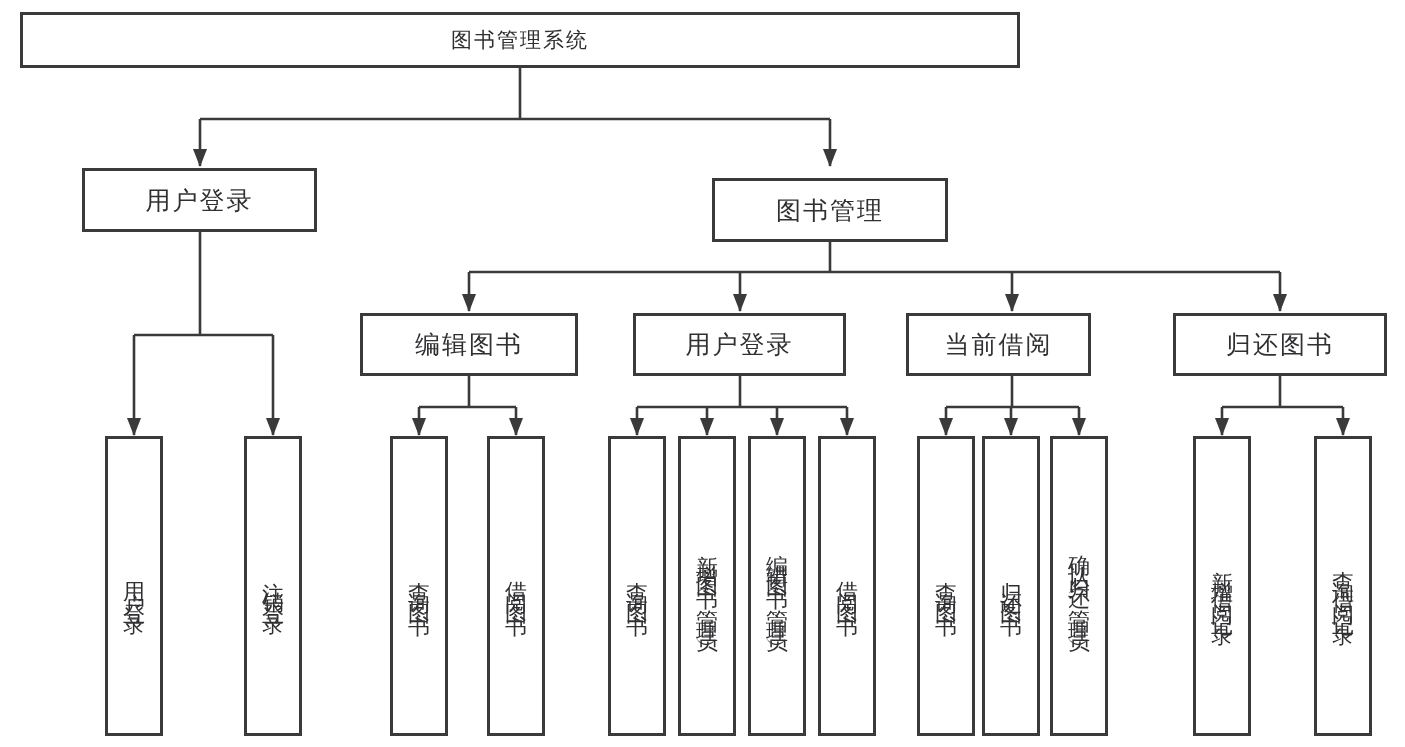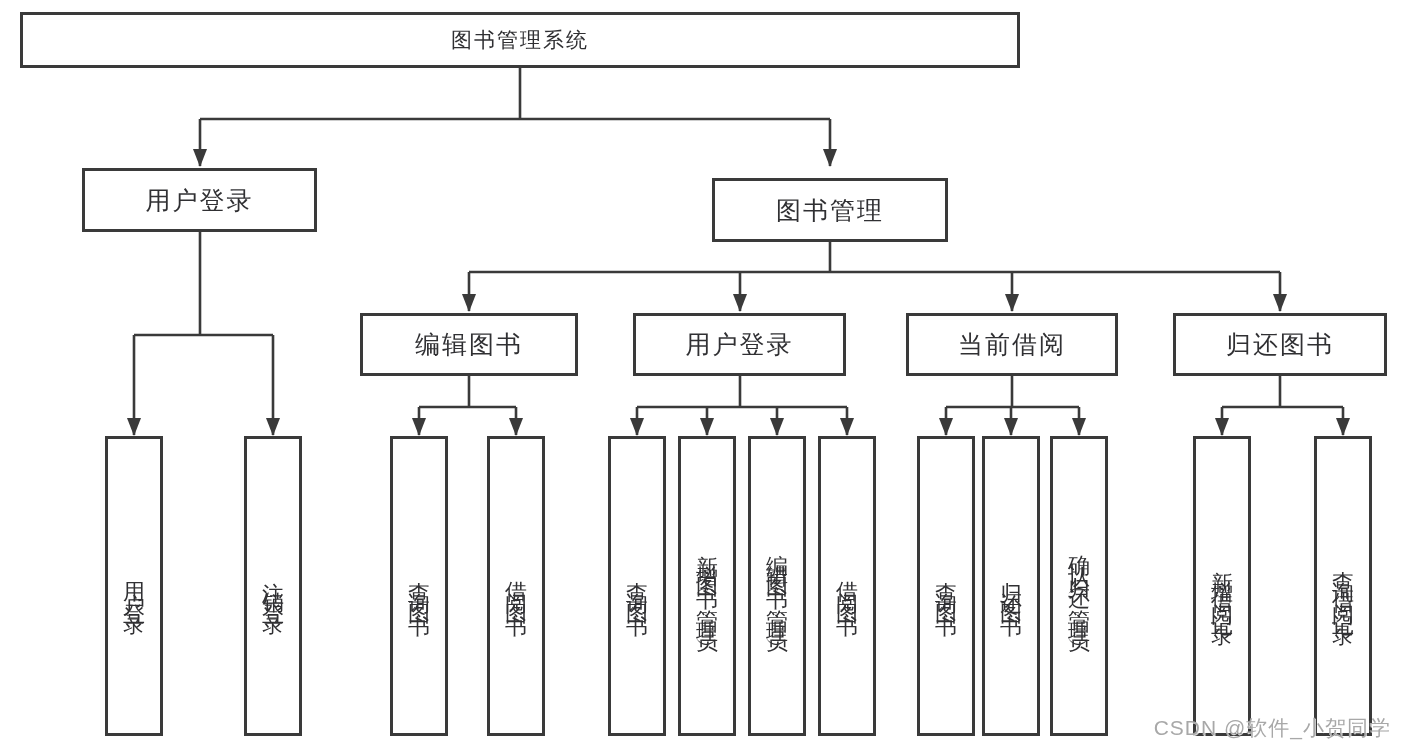--- a/index.html
+++ b/index.html
@@ -129,21 +129,21 @@
   <div class="node h" style="left:712px;top:178px;width:236px;height:64px">
     <span class="lbl">图书管理</span>
   </div>
 
   <div class="node h" style="left:360px;top:313px;width:218px;height:63px">
     <span class="lbl">编辑图书</span>
   </div>
   <div class="node h" style="left:633px;top:313px;width:213px;height:63px">
     <span class="lbl">用户登录</span>
   </div>
-  <div class="node h" style="left:906px;top:313px;width:212px;height:63px">
+  <div class="node h" style="left:906px;top:313px;width:185px;height:63px">
     <span class="lbl">当前借阅</span>
   </div>
   <div class="node h" style="left:1173px;top:313px;width:214px;height:63px">
     <span class="lbl">归还图书</span>
   </div>
 
   <div class="node v" style="left:105px">
     <span class="lbl">用户登录</span>
   </div>
   <div class="node v" style="left:244px">
@@ -180,15 +180,14 @@
     <span class="lbl">确认归还（管理员）</span>
   </div>
 
   <div class="node v" style="left:1193px">
     <span class="lbl">新增借阅记录</span>
   </div>
   <div class="node v" style="left:1314px">
     <span class="lbl">查询借阅记录</span>
   </div>
 
-  <div class="watermark">CSDN @软件_小贺同学</div>
 
 </div>
 
 </body></html>

